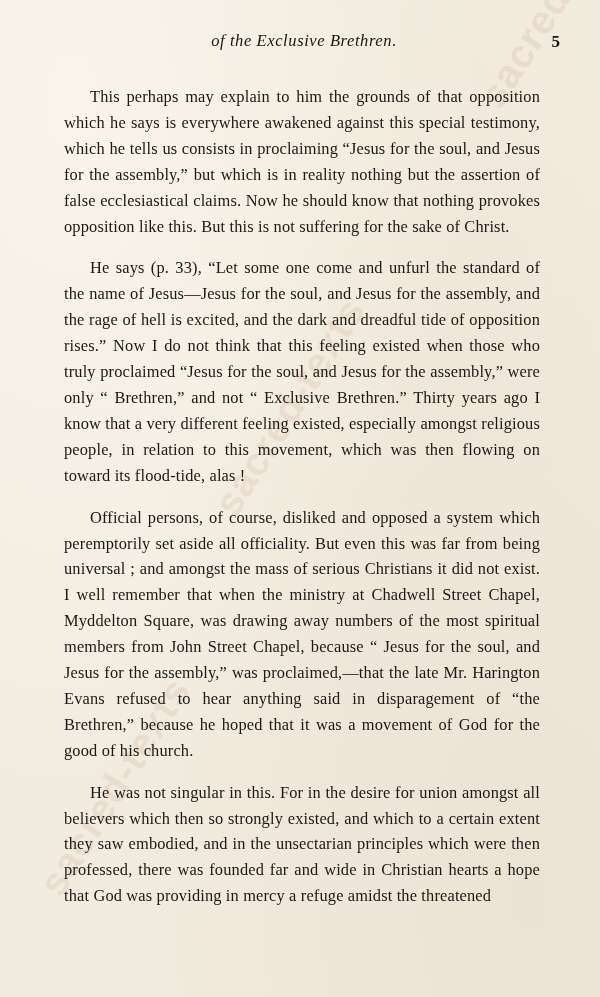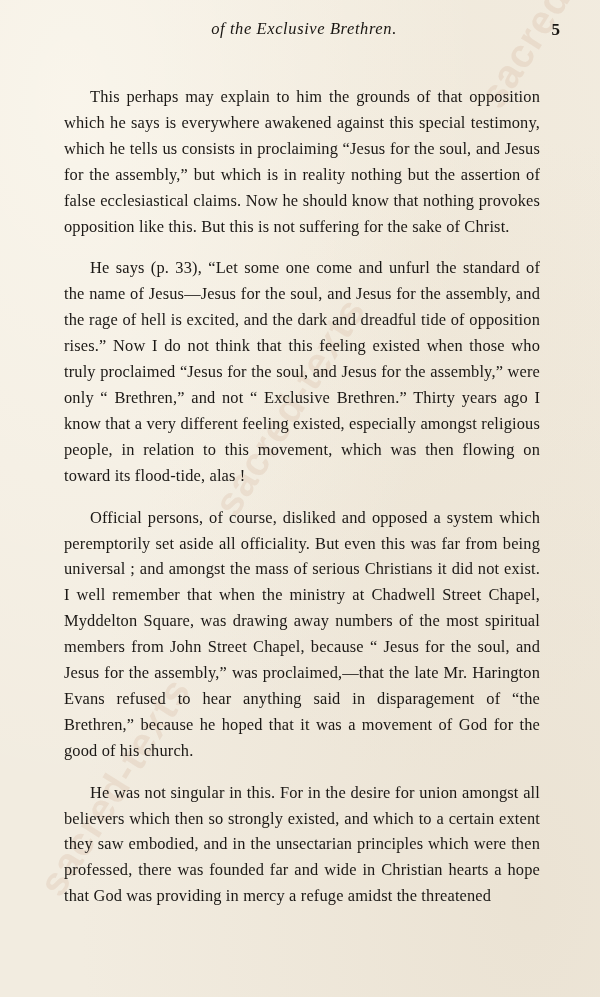--- a/index.html
+++ b/index.html
@@ -48,21 +48,21 @@
     white-space: nowrap;
     transform: rotate(-58deg);
     transform-origin: left top;
   }
   .wm1 { font-size: 40px; left: 470px; top: 92px; }
   .wm2 { font-size: 40px; left: 205px; top: 500px; }
   .wm3 { font-size: 40px; left: 30px;  top: 880px; }
 
   .header {
     position: absolute;
-    top: 19px;
+    top: 31px;
     left: 48px;
     right: 40px;
     height: 26px;
   }
   .running-head {
     position: absolute;
     left: 0;
     right: 0;
     text-align: center;
     font-style: italic;

